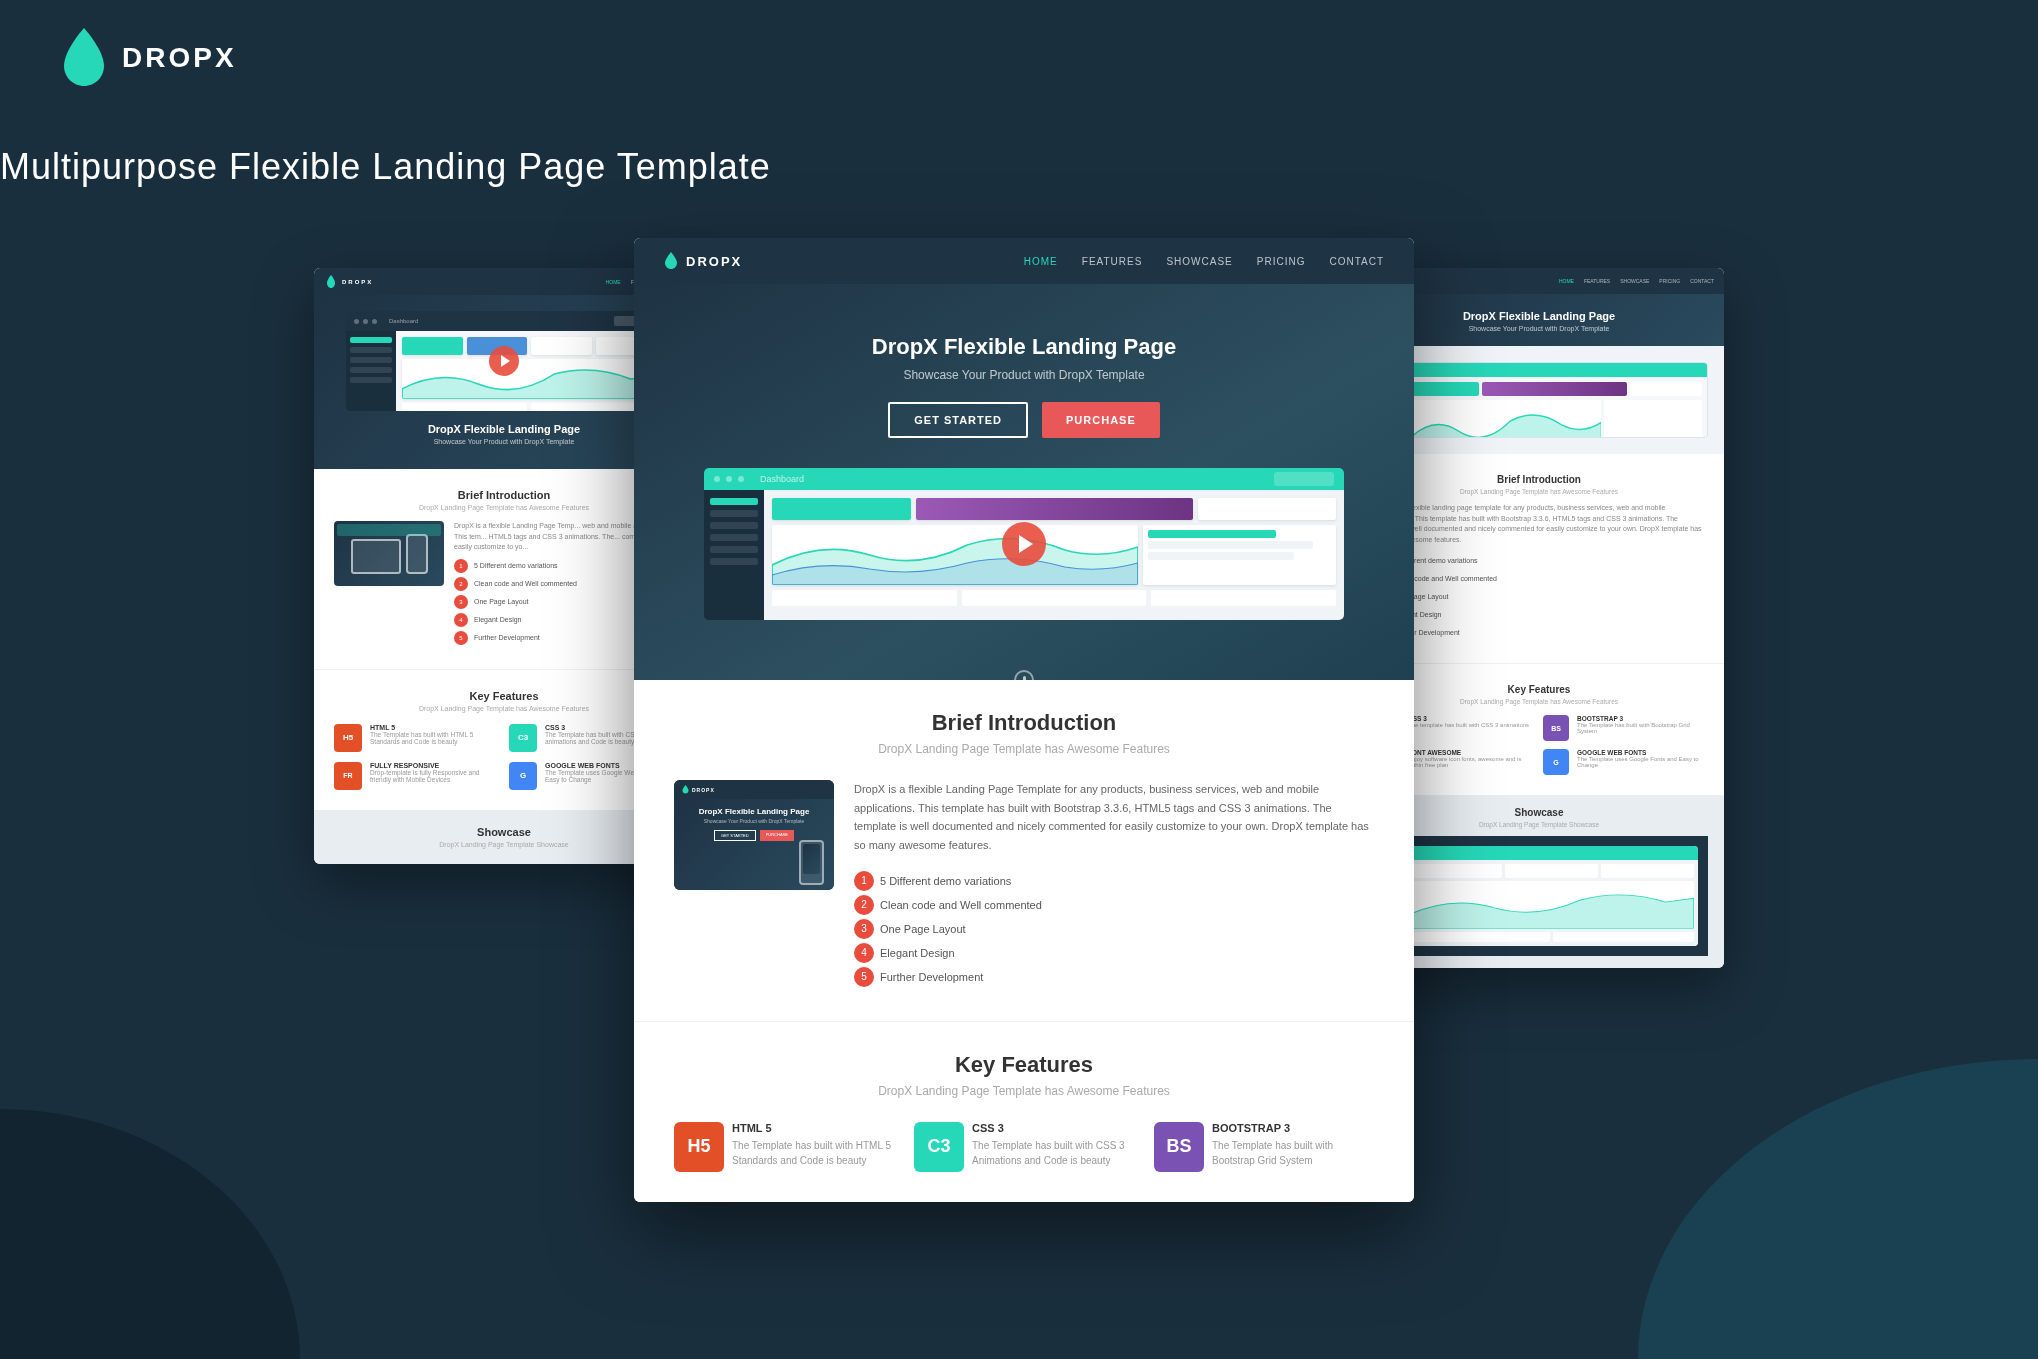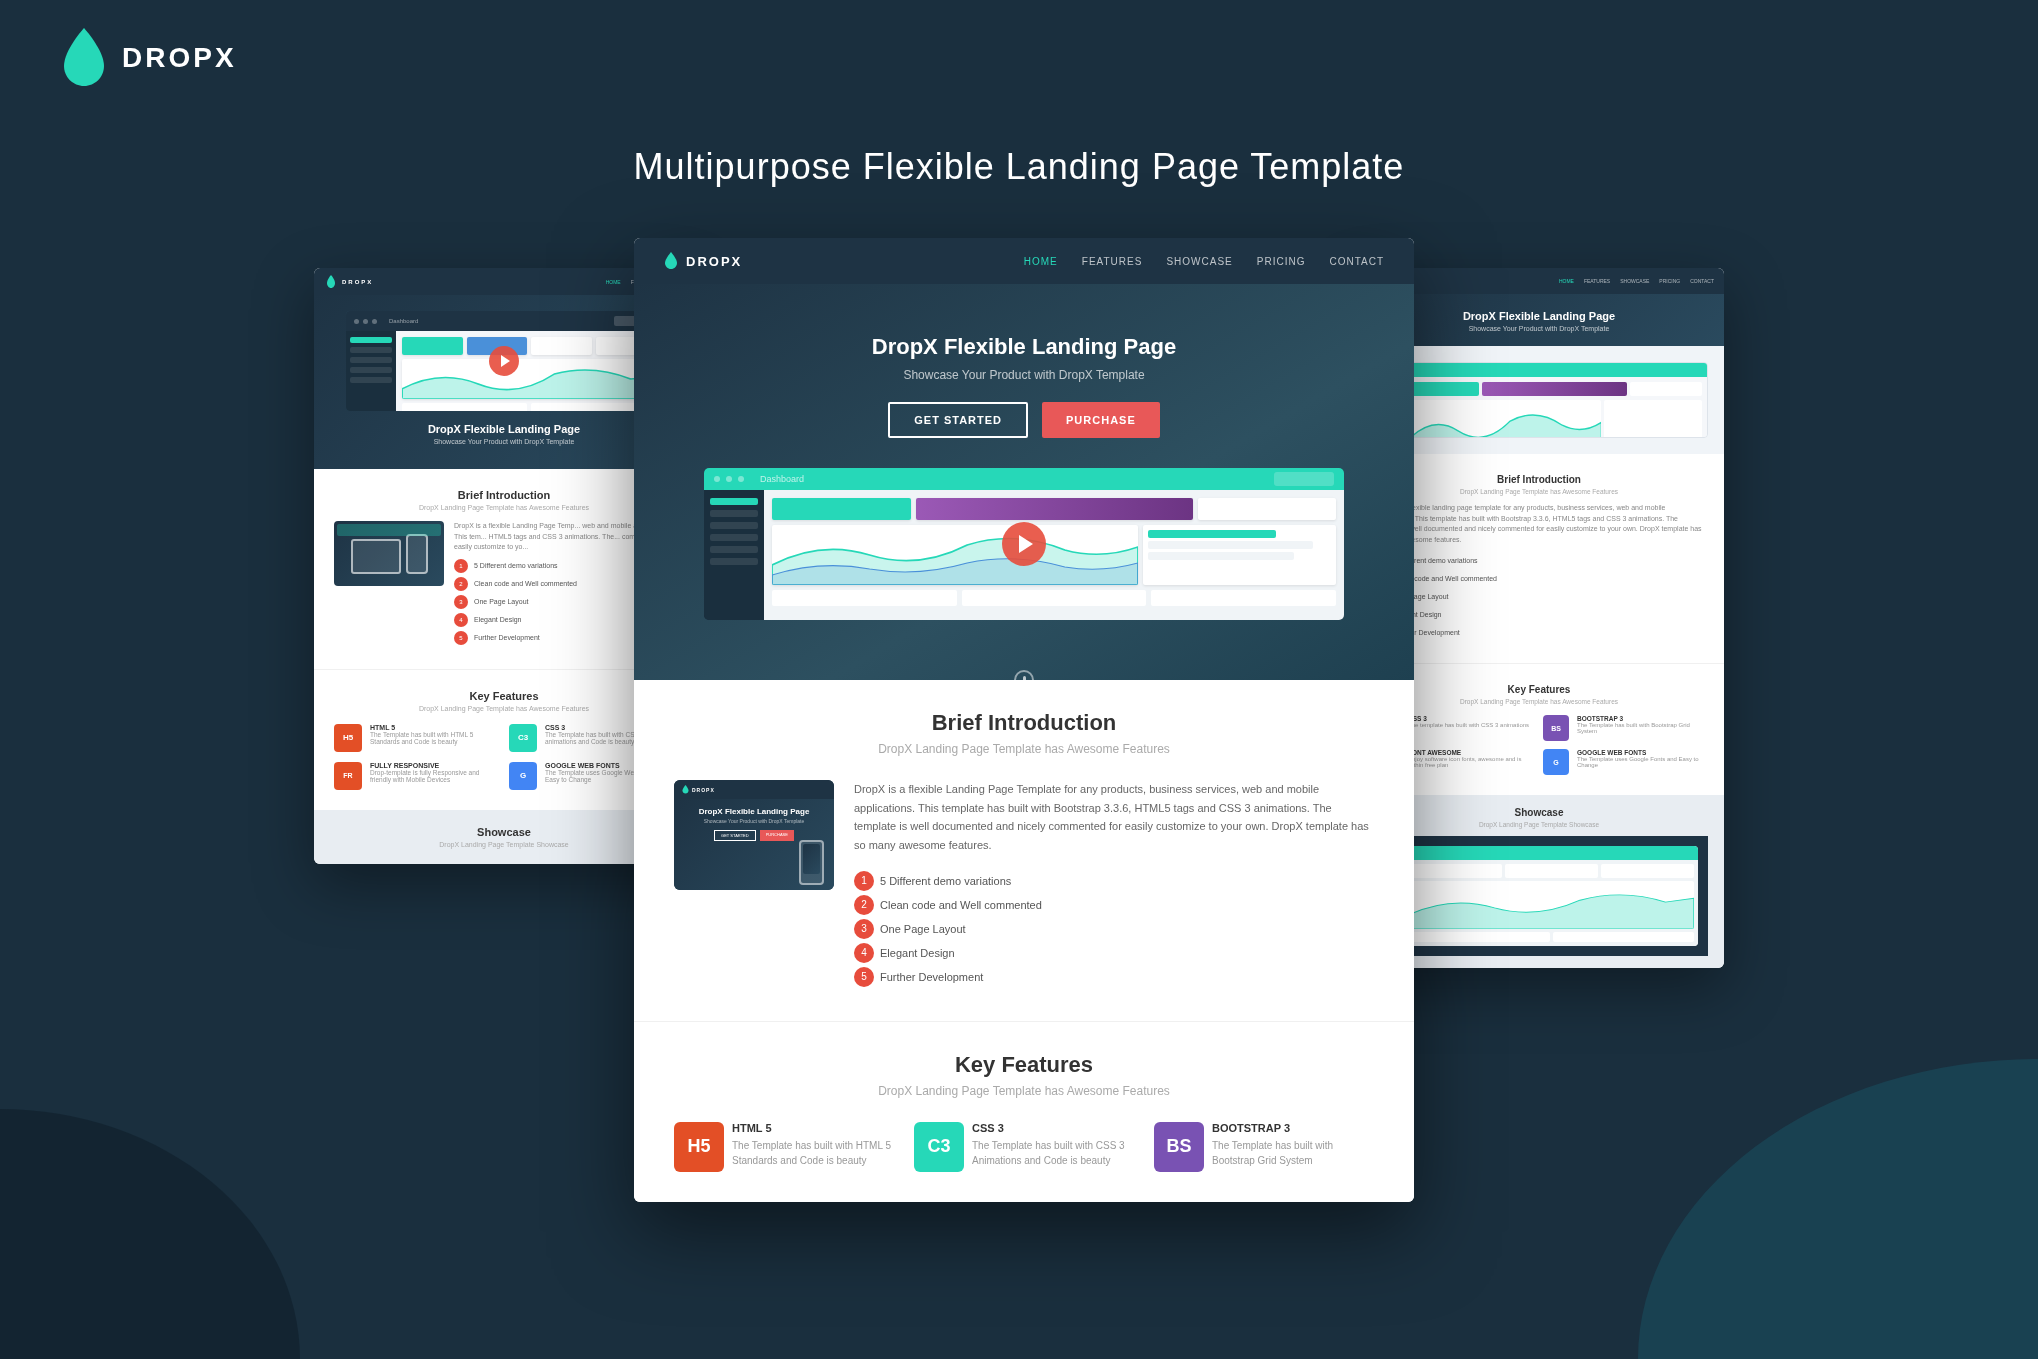--- a/index.html
+++ b/index.html
@@ -30,21 +30,20 @@
     }
     .logo-text {
       color: #ffffff;
       font-size: 28px;
       font-weight: 800;
       letter-spacing: 3px;
     }
 
     
     .main-title {
-      text-align: center;
       color: #ffffff;
       font-size: 36px;
       font-weight: 300;
       padding: 30px 0 50px;
       letter-spacing: 1px;
     }
 
     
     .screenshots-area {
       position: relative;

